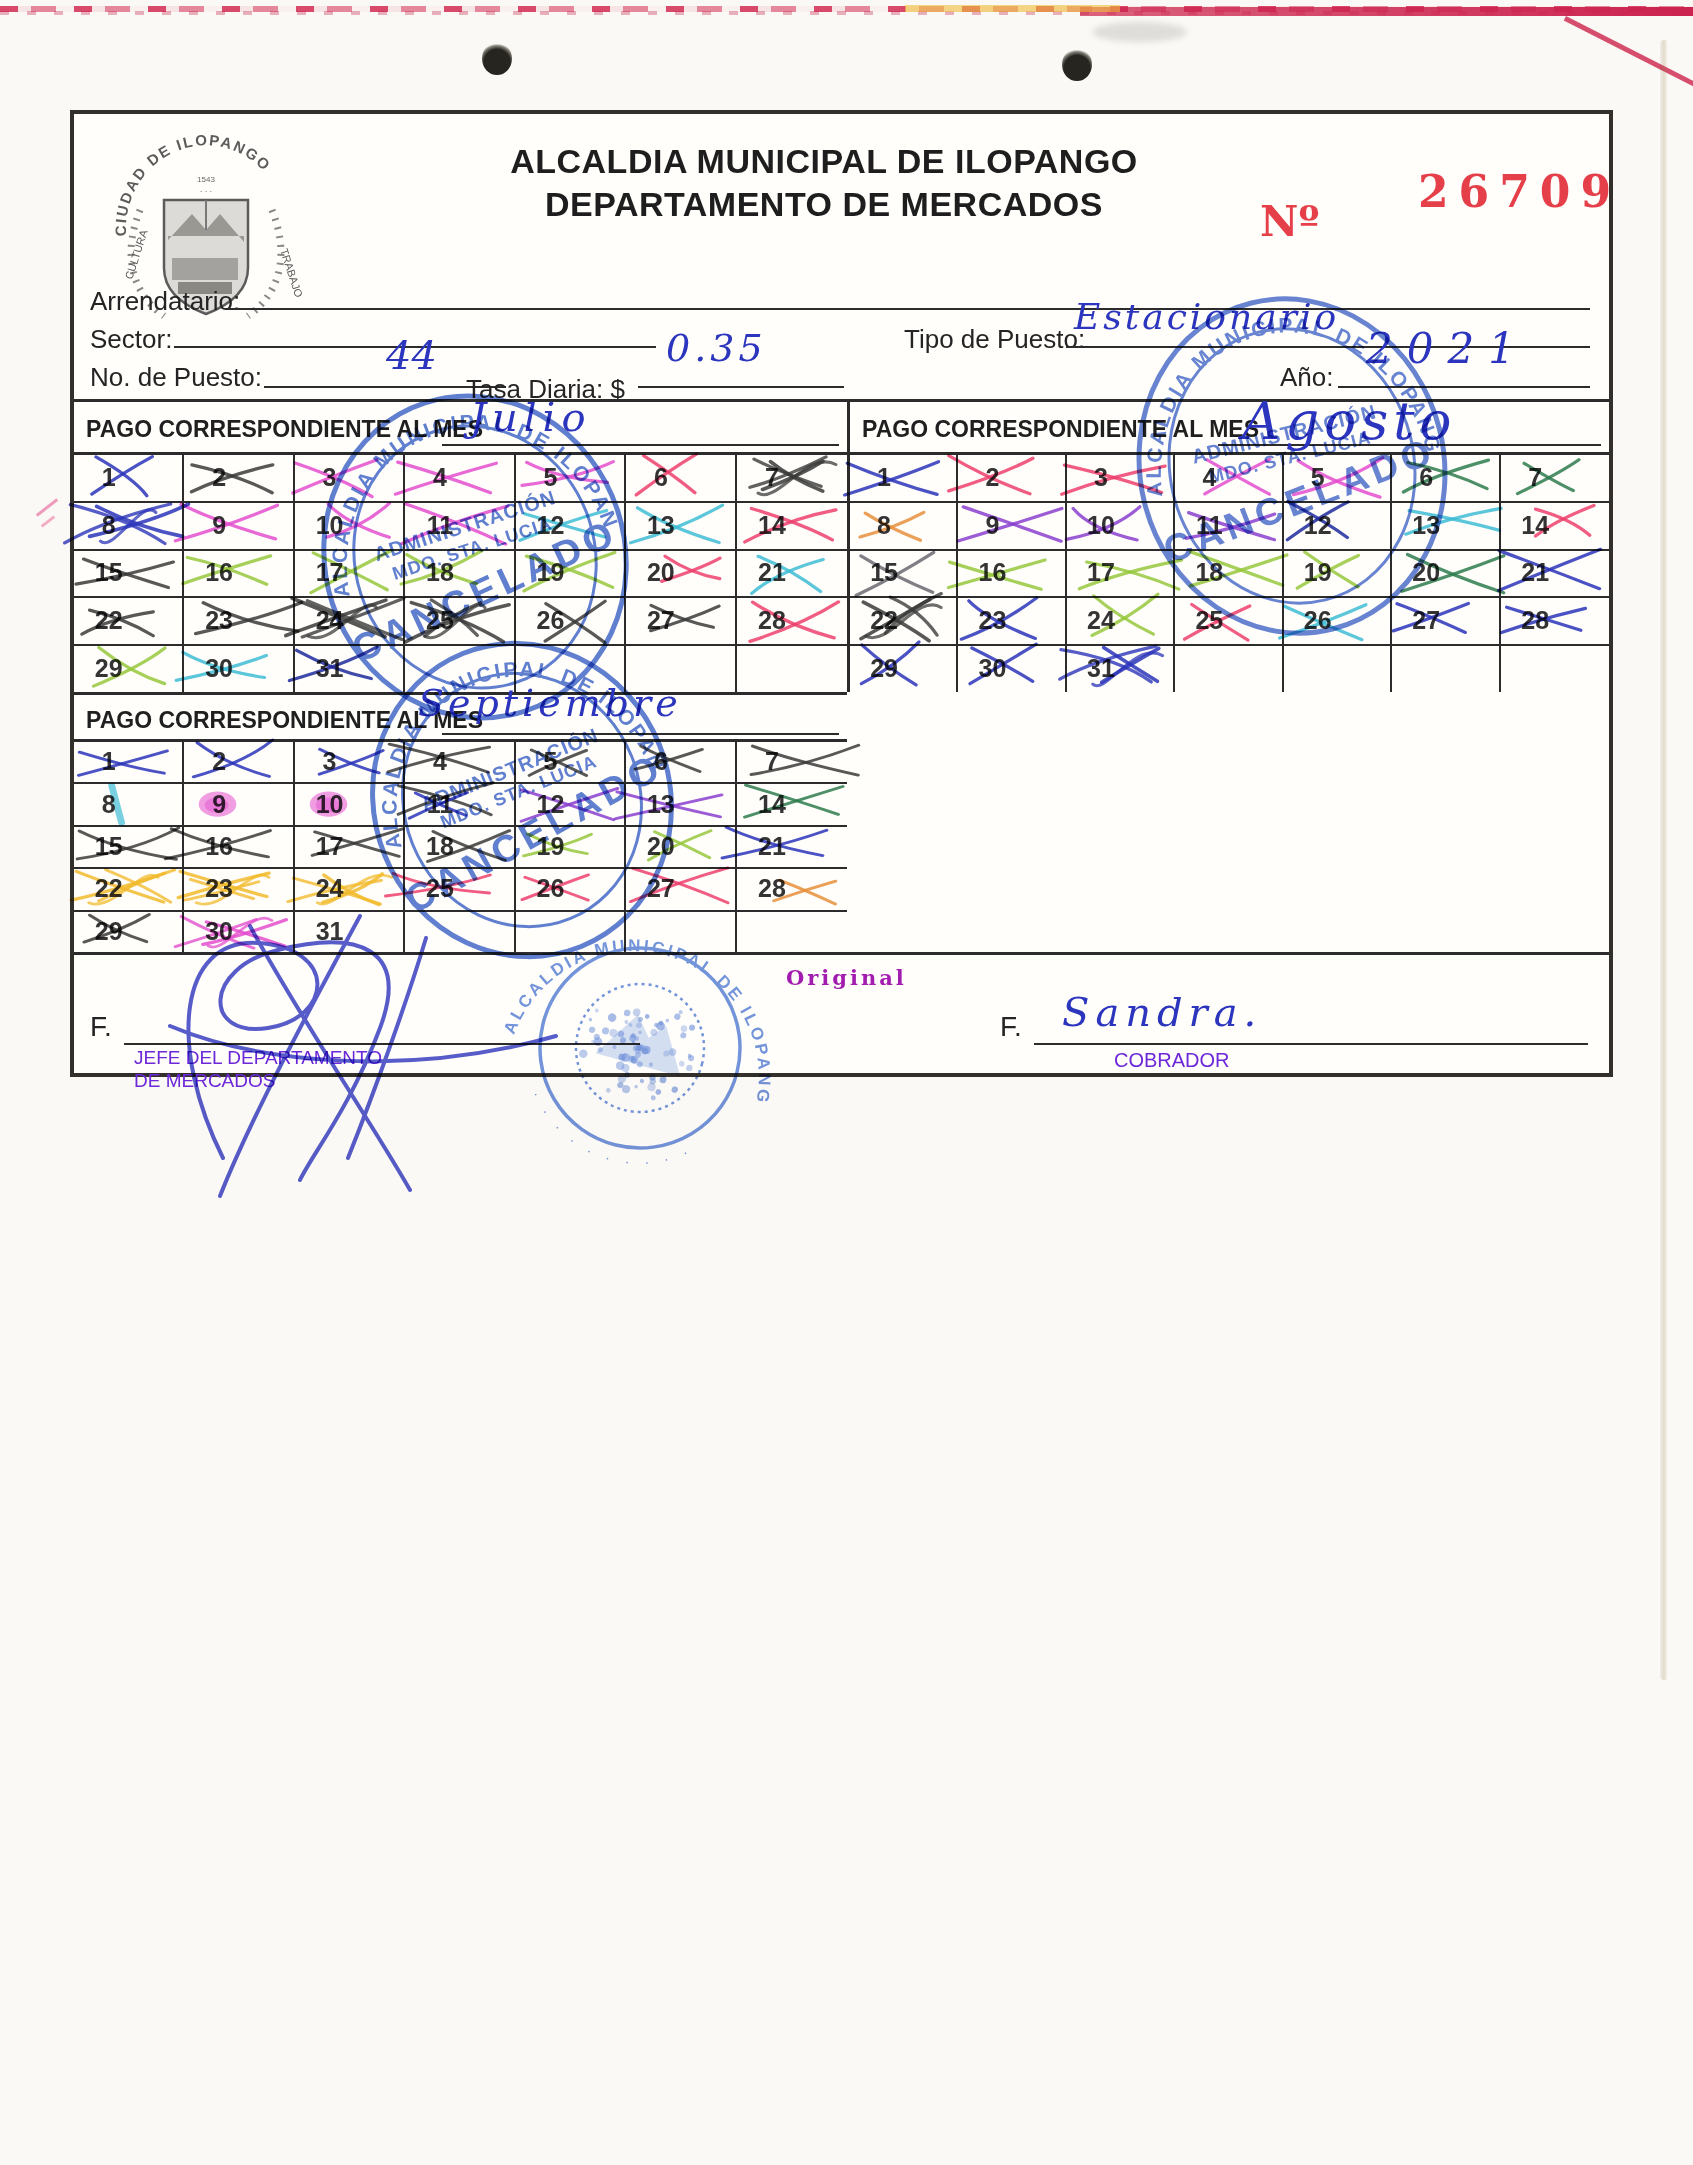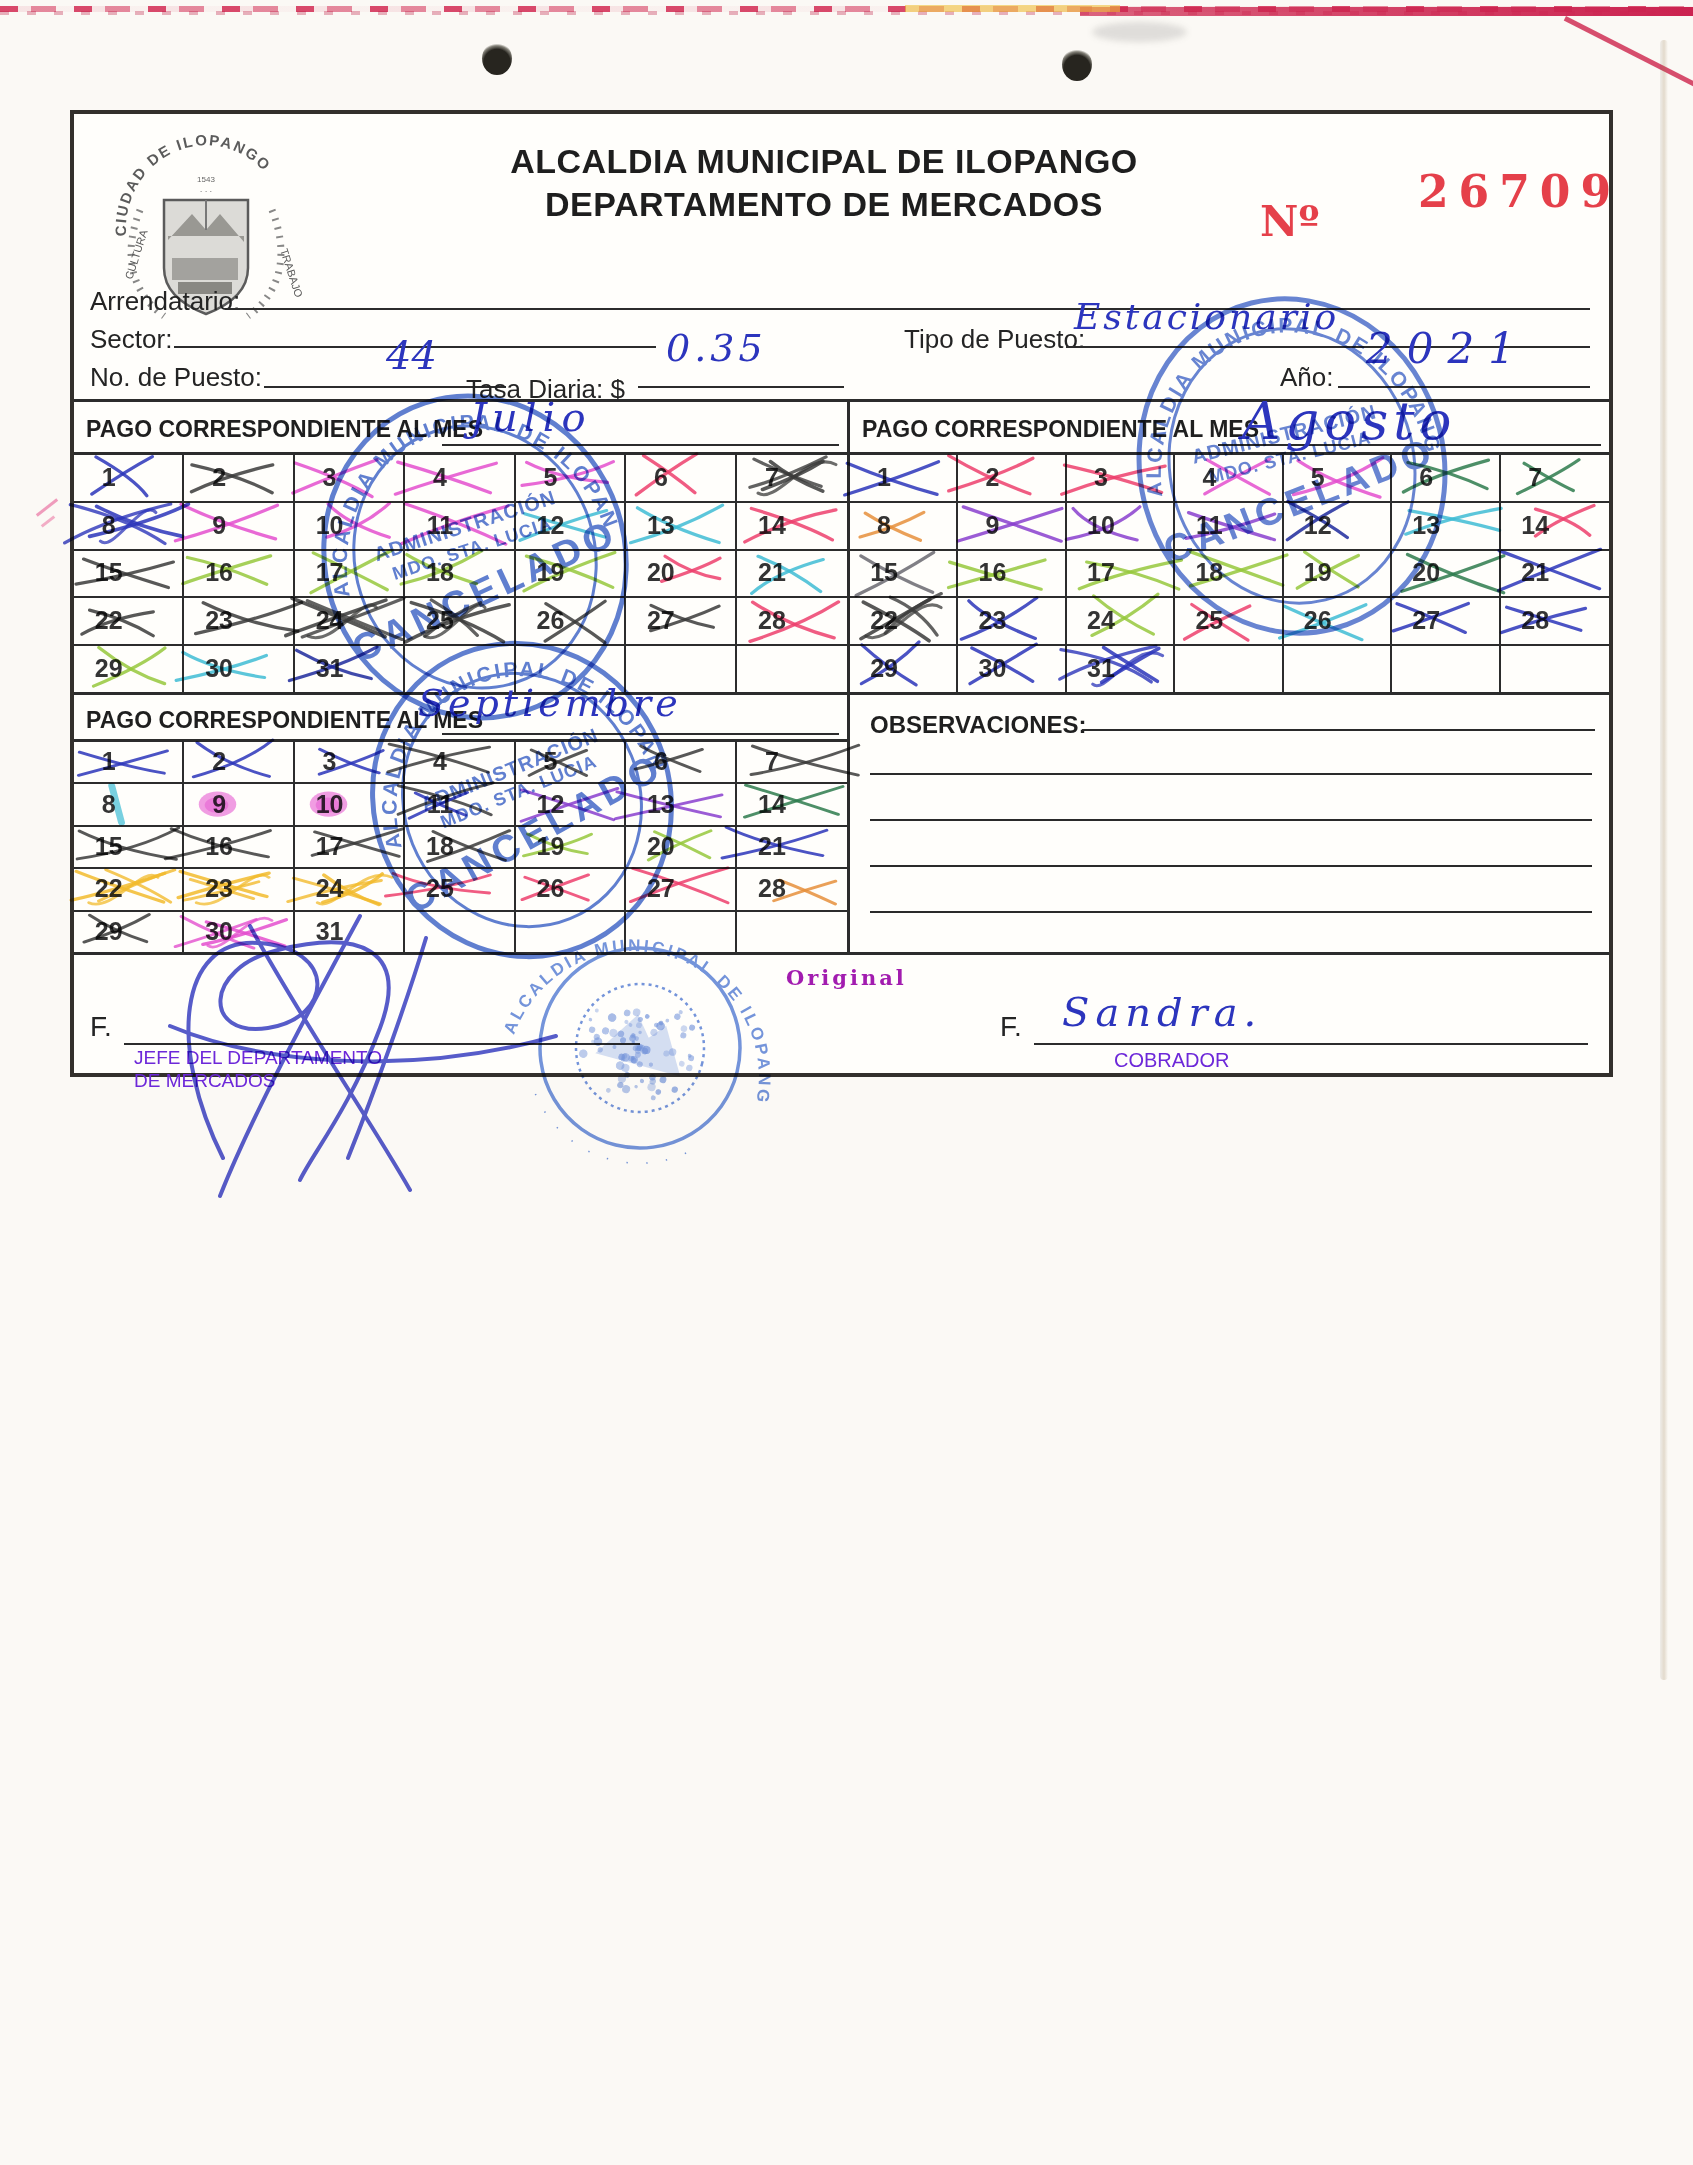--- a/index.html
+++ b/index.html
@@ -828,30 +828,20 @@
           <div class="cell lastrow">
             <span class="day-num">31</span>
           </div>
           <div class="cell lastrow"></div>
           <div class="cell lastrow"></div>
           <div class="cell lastrow"></div>
           <div class="cell lastrow"></div>
         </div>
     </div>
 
-    <div class="abs" style="left:773px;top:578px;width:762px;height:260px;border-top:3.5px solid #2c2c2c;border-left:3px solid #2c2c2c;box-sizing:border-box;">
-      <div class="abs blbl" style="left:20px;top:16px;font-size:24px;">OBSERVACIONES:</div>
-      <div id="obs-lines">
-          <div class="abs obsline" style="left: 232px; top: 34px; width: 513px;"></div>
-          <div class="abs obsline" style="left: 20px; top: 78px; width: 722px;"></div>
-          <div class="abs obsline" style="left: 20px; top: 124px; width: 722px;"></div>
-          <div class="abs obsline" style="left: 20px; top: 170px; width: 722px;"></div>
-          <div class="abs obsline" style="left: 20px; top: 216px; width: 722px;"></div>
-        </div>
-    </div>
 
     <div class="abs" style="left:0;top:838px;width:1535px;height:121px;border-top:3.5px solid #2c2c2c;box-sizing:border-box;">
       <div class="abs original" style="left:712px;top:10px;">Original</div>
 
       <div class="abs lbl" style="left:16px;top:56px;font-size:28px;">F.</div>
       <div class="abs fline" style="left:50px;top:88px;width:516px;"></div>
       <div class="abs caption" style="left:60px;top:92px;width:420px;">JEFE DEL DEPARTAMENTO</div>
       <div class="abs caption" style="left:60px;top:115px;width:420px;">DE MERCADOS</div>
 
       <div class="abs lbl" style="left:926px;top:56px;font-size:28px;">F.</div>

